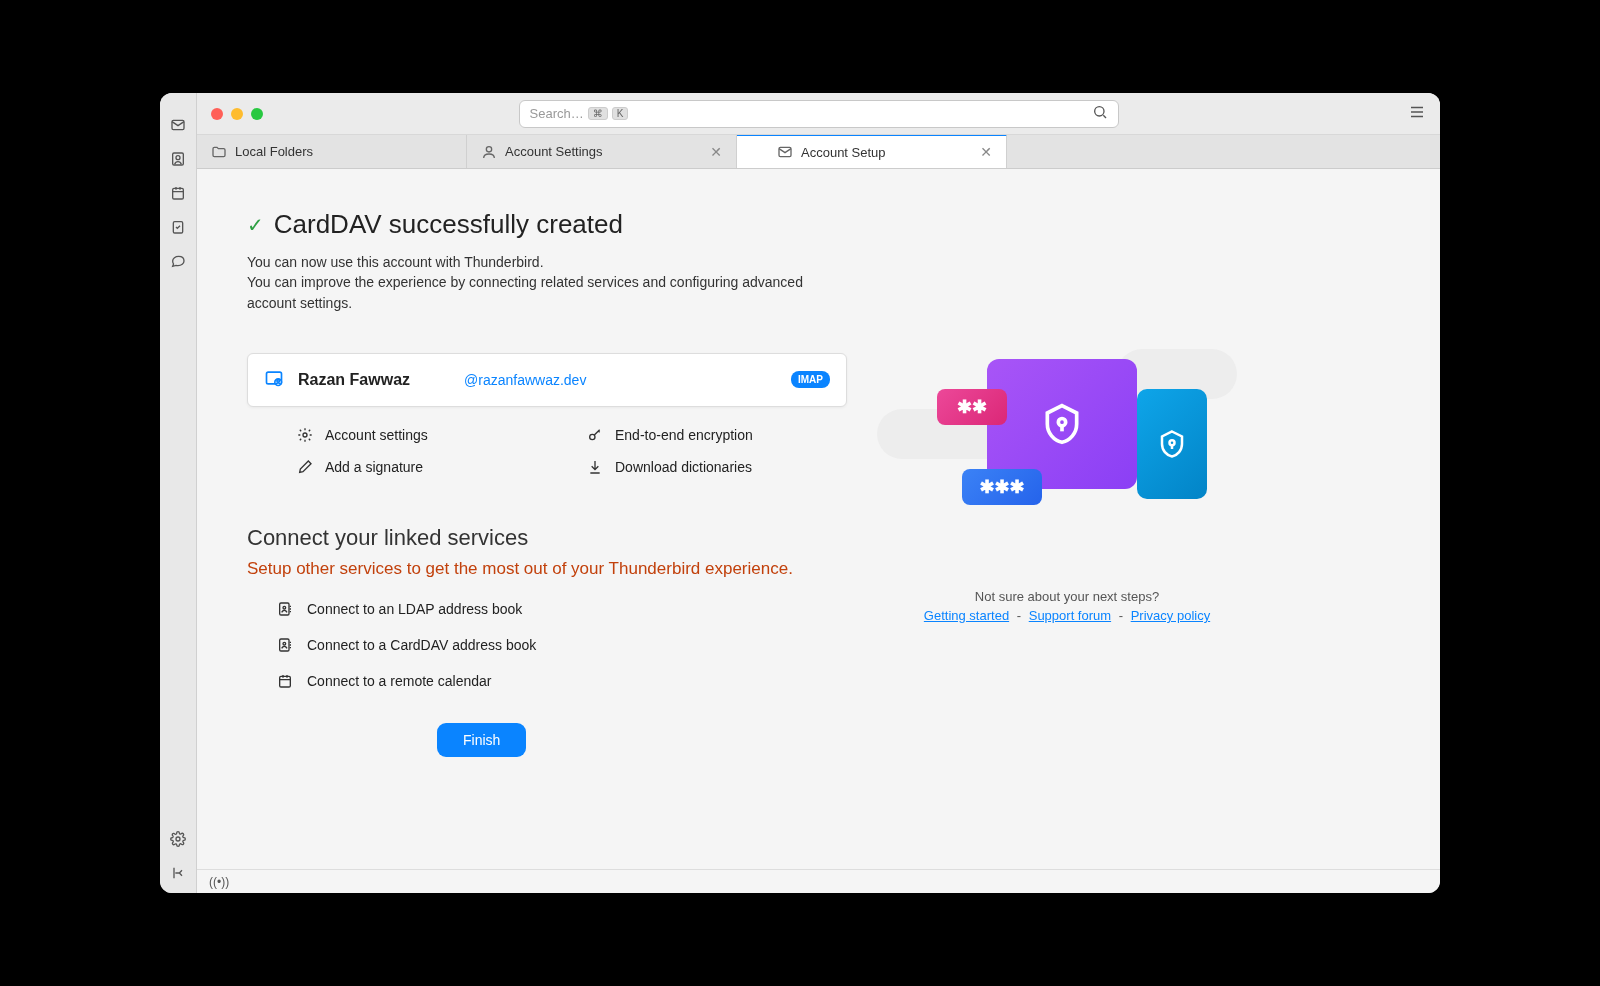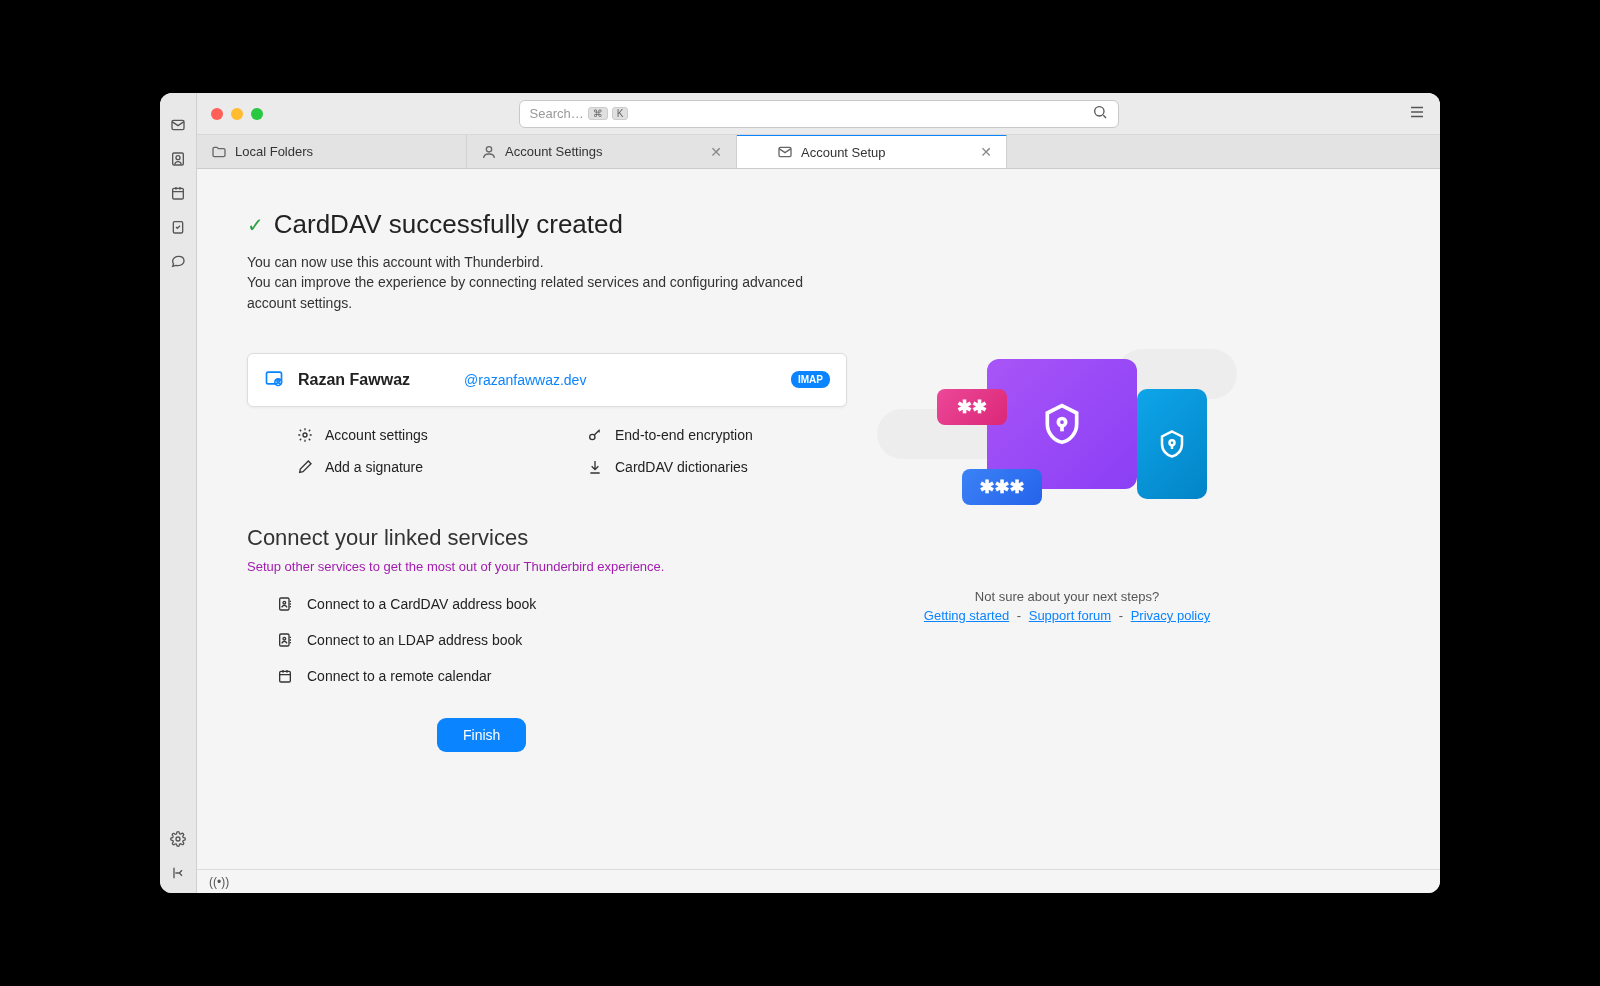--- a/index.html
+++ b/index.html
@@ -31,21 +31,21 @@
 .heading { font-size:26px; font-weight:500; color:#222;}
 .subtext { font-size:14px; color:#333; line-height:1.45; margin-bottom:40px;}
 .account-card { background:#fff; border:1px solid #ddd; border-radius:6px; padding:14px 16px; display:flex; align-items:center; gap:14px; margin-bottom:20px; box-shadow:0 1px 3px rgba(0,0,0,0.05);}
 .account-icon { color:#0a84ff;}
 .account-name { font-weight:600; font-size:16px; color:#222;}
 .account-email { color:#0a84ff; font-size:14px; margin-left:40px;}
 .badge { margin-left:auto; background:#0a84ff; color:#fff; font-size:10px; font-weight:700; padding:3px 7px; border-radius:8px;}
 .action-grid { display:grid; grid-template-columns:1fr 1fr; gap:16px 30px; padding-left:50px; margin-bottom:50px;}
 .action-item { display:flex; align-items:center; gap:12px; font-size:14px; color:#222; cursor:pointer;}
 .section-title { font-size:22px; font-weight:400; color:#333; margin-bottom:8px;}
-.section-sub { font-size:13px; color:#a21caf; margin-bottom:22px;}
+.section-sub { font-size:17px; color:#c2410c; margin-bottom:22px;}
 .service-list { padding-left:30px; display:flex; flex-direction:column; gap:20px; margin-bottom:34px;}
 .service-item { display:flex; align-items:center; gap:14px; font-size:14px; color:#222; cursor:pointer;}
 .finish-btn { background:#0a84ff; color:#fff; border:none; border-radius:9px; padding:9px 26px; font-size:14px; cursor:pointer; margin-left:190px;}
 .illus { width:320px; height:220px; position:relative; margin-bottom:40px;}
 .cloud { position:absolute; background:#ededed; border-radius:50px;}
 .cloud1{ width:140px; height:50px; left:-30px; top:80px;}
 .cloud2{ width:120px; height:50px; right:-10px; top:20px;}
 .card-purple { position:absolute; width:150px; height:130px; background:linear-gradient(135deg,#a855f7,#8b3ff5); border-radius:12px; left:80px; top:30px; display:flex; align-items:center; justify-content:center;}
 .card-blue { position:absolute; width:70px; height:110px; background:linear-gradient(135deg,#0ea5e9,#0284c7); border-radius:10px; right:20px; top:60px; display:flex; align-items:center; justify-content:center;}
 .pill-pink { position:absolute; width:70px; height:36px; background:linear-gradient(135deg,#ec4899,#db2777); border-radius:8px; left:30px; top:60px; display:flex; align-items:center; justify-content:center; color:#fff; font-size:18px; font-weight:bold;}
@@ -199,44 +199,44 @@
           <div class="action-item">
             <svg class="icon-svg" viewBox="0 0 24 24" fill="none" stroke="#333" stroke-width="2">
                 <path d="M17 3l4 4L9 19l-5 1 1-5L17 3z"></path>
               </svg>
             <span>Add a signature</span>
           </div>
           <div class="action-item">
             <svg class="icon-svg" viewBox="0 0 24 24" fill="none" stroke="#333" stroke-width="2">
                 <path d="M12 3v12M7 11l5 5 5-5M5 21h14"></path>
               </svg>
-            <span>CardDAV dictionaries</span>
+            <span>Download dictionaries</span>
           </div>
         </div>
 
         <h2 class="section-title">Connect your linked services</h2>
         <p class="section-sub">Setup other services to get the most out of your Thunderbird experience.</p>
         <div class="service-list">
           <div class="service-item">
             <svg class="icon-svg" viewBox="0 0 24 24" fill="none" stroke="#333" stroke-width="2">
                 <rect x="4" y="3" width="14" height="18" rx="2"></rect>
                 <path d="M20 7v2M20 11v2M20 15v2"></path>
                 <circle cx="11" cy="10" r="2"></circle>
                 <path d="M7 17c1-2 2-3 4-3s3 1 4 3"></path>
               </svg>
-            <span>Connect to a CardDAV address book</span>
+            <span>Connect to an LDAP address book</span>
           </div>
           <div class="service-item">
             <svg class="icon-svg" viewBox="0 0 24 24" fill="none" stroke="#333" stroke-width="2">
                 <rect x="4" y="3" width="14" height="18" rx="2"></rect>
                 <path d="M20 7v2M20 11v2M20 15v2"></path>
                 <circle cx="11" cy="10" r="2"></circle>
                 <path d="M7 17c1-2 2-3 4-3s3 1 4 3"></path>
               </svg>
-            <span>Connect to an LDAP address book</span>
+            <span>Connect to a CardDAV address book</span>
           </div>
           <div class="service-item">
             <svg class="icon-svg" viewBox="0 0 24 24" fill="none" stroke="#333" stroke-width="2">
                 <rect x="4" y="5" width="16" height="16" rx="2"></rect>
                 <path d="M4 10h16M9 3v4M15 3v4"></path>
               </svg>
             <span>Connect to a remote calendar</span>
           </div>
         </div>
         <button class="finish-btn">Finish</button>

